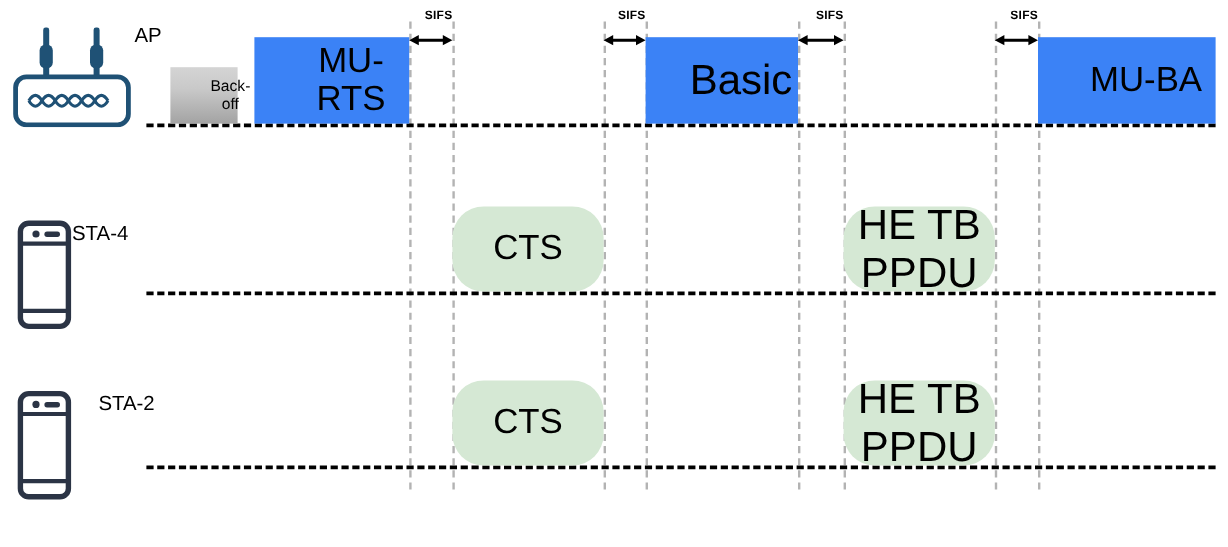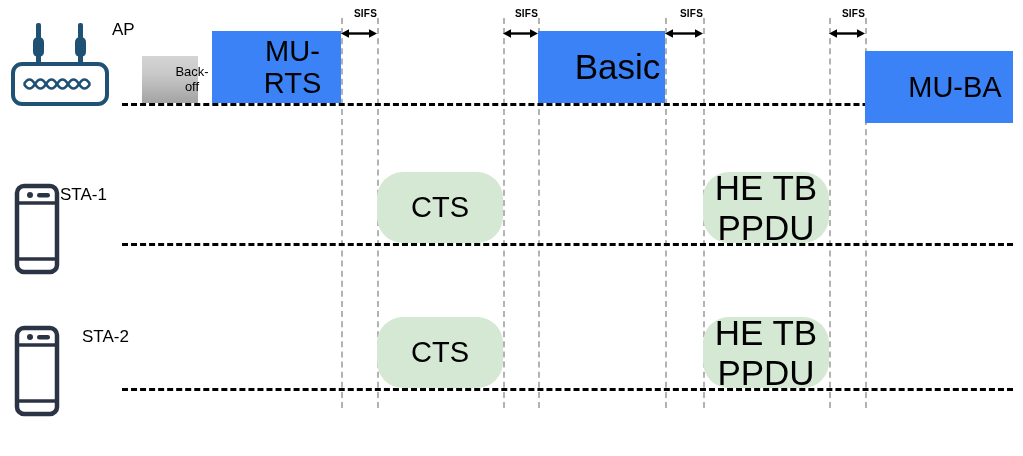--- a/index.html
+++ b/index.html
@@ -133,21 +133,21 @@
   <div class="device" style="left:14px; top:183px; width:92px;">
     <span class="icon-phone">
       <svg width="46" height="92" viewBox="0 0 46 92">
         <rect x="3" y="3" width="40" height="86" rx="7" ry="7" fill="#ffffff" stroke="#2b3445" stroke-width="4.5"></rect>
         <line x1="5" y1="20" x2="41" y2="20" stroke="#2b3445" stroke-width="3.5"></line>
         <line x1="5" y1="76" x2="41" y2="76" stroke="#2b3445" stroke-width="3.5"></line>
         <circle cx="16" cy="12" r="3" fill="#2b3445"></circle>
         <rect x="23" y="10" width="13" height="4.5" rx="2.2" fill="#2b3445"></rect>
       </svg>
     </span>
-    <span class="device-label">STA-1</span>
+    <span class="device-label">STA-4</span>
   </div>
 
   <div class="device" style="left:14px; top:325px; width:92px;gap:22px;">
     <span class="icon-phone">
       <svg width="46" height="92" viewBox="0 0 46 92">
         <rect x="3" y="3" width="40" height="86" rx="7" ry="7" fill="#ffffff" stroke="#2b3445" stroke-width="4.5"></rect>
         <line x1="5" y1="20" x2="41" y2="20" stroke="#2b3445" stroke-width="3.5"></line>
         <line x1="5" y1="76" x2="41" y2="76" stroke="#2b3445" stroke-width="3.5"></line>
         <circle cx="16" cy="12" r="3" fill="#2b3445"></circle>
         <rect x="23" y="10" width="13" height="4.5" rx="2.2" fill="#2b3445"></rect>
@@ -176,21 +176,21 @@
   <div class="block pink lbl-xl" style="left:212px; top:31px; width:129px; height:72px;">
     <span class="txt">MU-RTS</span>
   </div>
 
   <div class="block pink lbl-lg" style="left:538px; top:31px; width:127px; height:72px;">
     <span class="txt">
       <span>Basic</span><br>
     </span>
   </div>
 
-  <div class="block pink lbl-xl" style="left:865px; top:31px; width:148px; height:72px;margin-top:20px;">
+  <div class="block pink lbl-xl" style="left:865px; top:31px; width:148px; height:72px;">
     <span class="txt">MU-BA</span>
   </div>
 
   <div class="block green lbl-xl" style="left:377px; top:172px; width:126px; height:71px;">
     <span class="txt">CTS</span>
   </div>
 
   <div class="block green lbl-lg" style="left:703px; top:172px; width:126px; height:71px;">
     <span class="txt">
       <span>HE TB</span><br>

